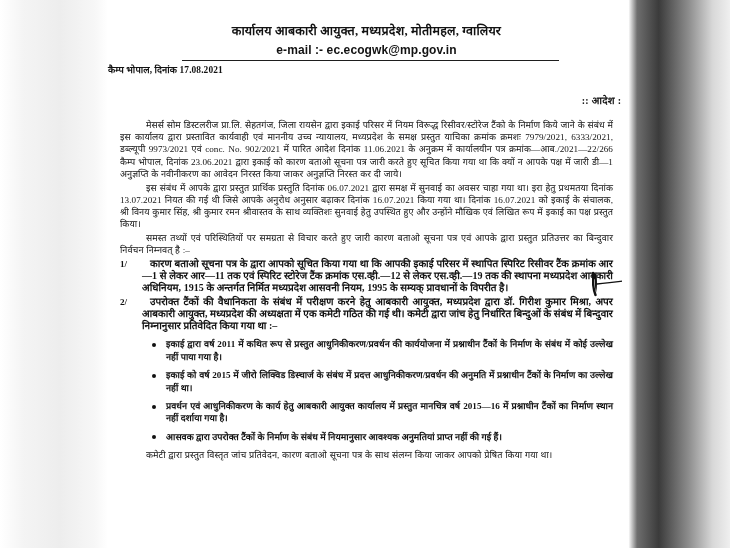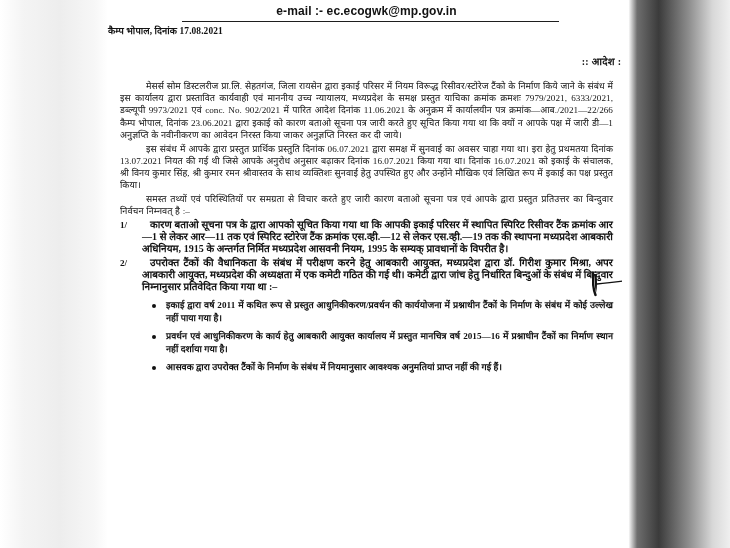--- a/index.html
+++ b/index.html
@@ -178,20 +178,21 @@
 </head>
 <body>
 
 <div id="scan">
 
   <div class="bed-left"></div>
 
   <div class="page">
     <div class="doc">
 
+      <div class="hdr-title">कार्यालय आबकारी आयुक्त, मध्यप्रदेश, मोतीमहल, ग्वालियर</div>
 
       <div class="hdr-email">e-mail :- ec.ecogwk@mp.gov.in</div>
 
       <div class="rule-wrap">
         <hr class="rule">
       </div>
 
       <div class="camp">कैम्प भोपाल, दिनांक 17.08.2021</div>
 
       <div class="order-label">:: आदेश ::</div>
@@ -216,28 +217,35 @@
 
       </div>
 
       <ul class="bullets">
         <li>
           <span class="dot"></span>
           <span>इकाई द्वारा वर्ष 2011 में कथित रूप से प्रस्तुत आधुनिकीकरण/प्रवर्धन की कार्ययोजना में प्रश्नाधीन टैंकों के निर्माण के संबंध में कोई उल्लेख नहीं पाया गया है।</span>
         </li>
         <li>
           <span class="dot"></span>
+          <span>इकाई को वर्ष 2015 में जीरो लिक्विड डिस्चार्ज के संबंध में प्रदत्त आधुनिकीकरण/प्रवर्धन की अनुमति में प्रश्नाधीन टैंकों के निर्माण का उल्लेख नहीं था।</span>
+        </li>
+        <li>
+          <span class="dot"></span>
           <span>प्रवर्धन एवं आधुनिकीकरण के कार्य हेतु आबकारी आयुक्त कार्यालय में प्रस्तुत मानचित्र वर्ष 2015—16 में प्रश्नाधीन टैंकों का निर्माण स्थान नहीं दर्शाया गया है।</span>
         </li>
         <li>
           <span class="dot"></span>
           <span>आसवक द्वारा उपरोक्त टैंकों के निर्माण के संबंध में नियमानुसार आवश्यक अनुमतियां प्राप्त नहीं की गई हैं।</span>
         </li>
       </ul>
 
+      <div class="closing">
+        <p class="para indent">कमेटी द्वारा प्रस्तुत विस्तृत जांच प्रतिवेदन, कारण बताओ सूचना पत्र के साथ संलग्न किया जाकर आपको प्रेषित किया गया था।</p>
+      </div>
 
     </div>
   </div>
 
   <svg class="annot" viewBox="0 0 138 52">
     <path d="M2 12 C3 18, 2.5 24, 4 31 C5.5 25, 5 18, 4.5 12 Z" fill="#111"></path>
     <path d="M1 11 C0.5 20, 1.5 28, 3.5 33" stroke="#111" stroke-width="2.4" fill="none" stroke-linecap="round"></path>
     <path d="M5 22 C30 20, 70 14, 136 5" stroke="#111" stroke-width="1.4" fill="none" stroke-linecap="round"></path>
   </svg>
 

